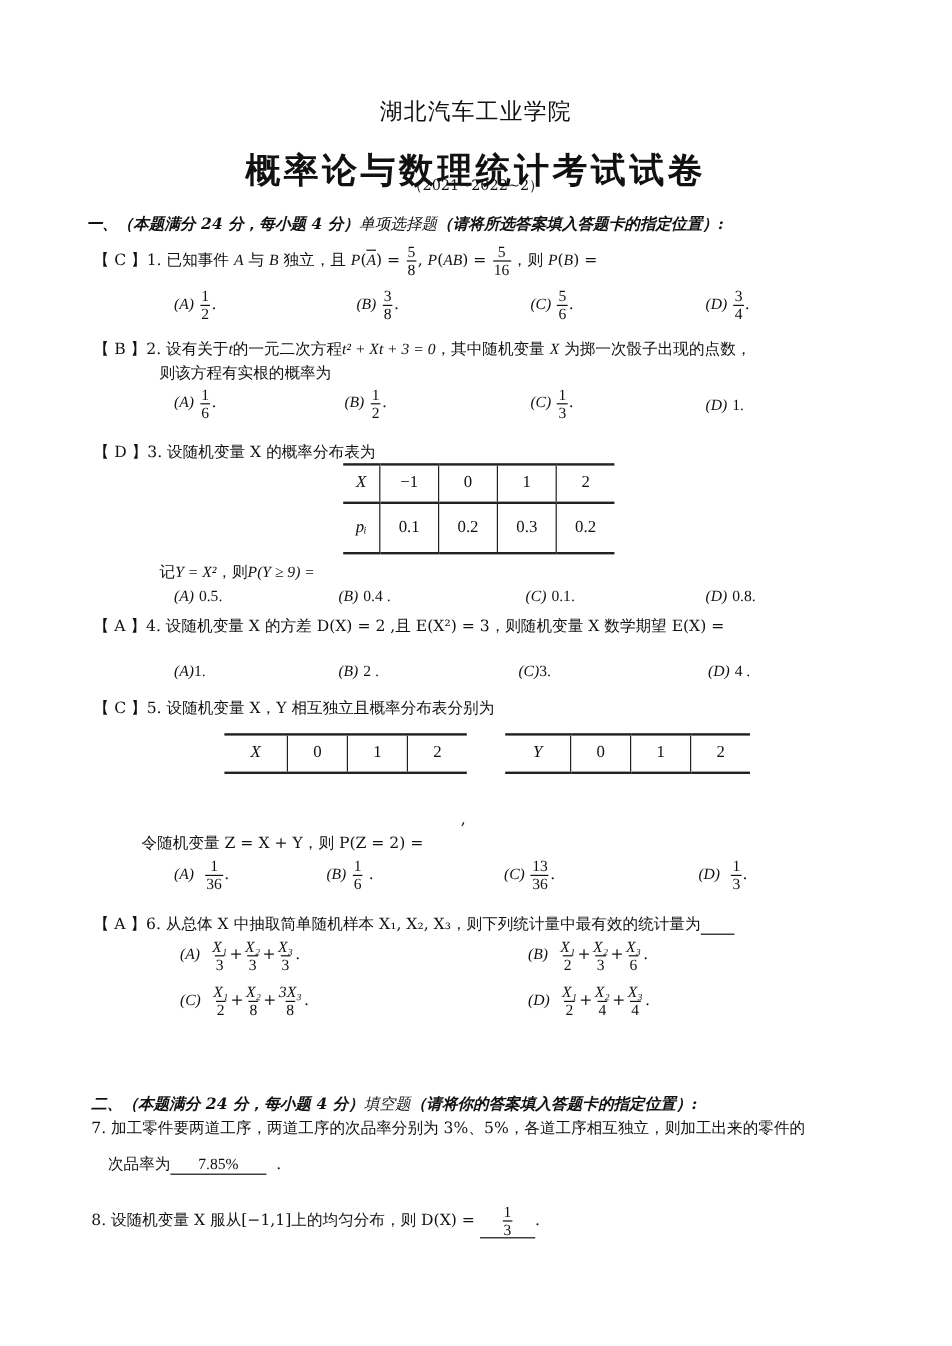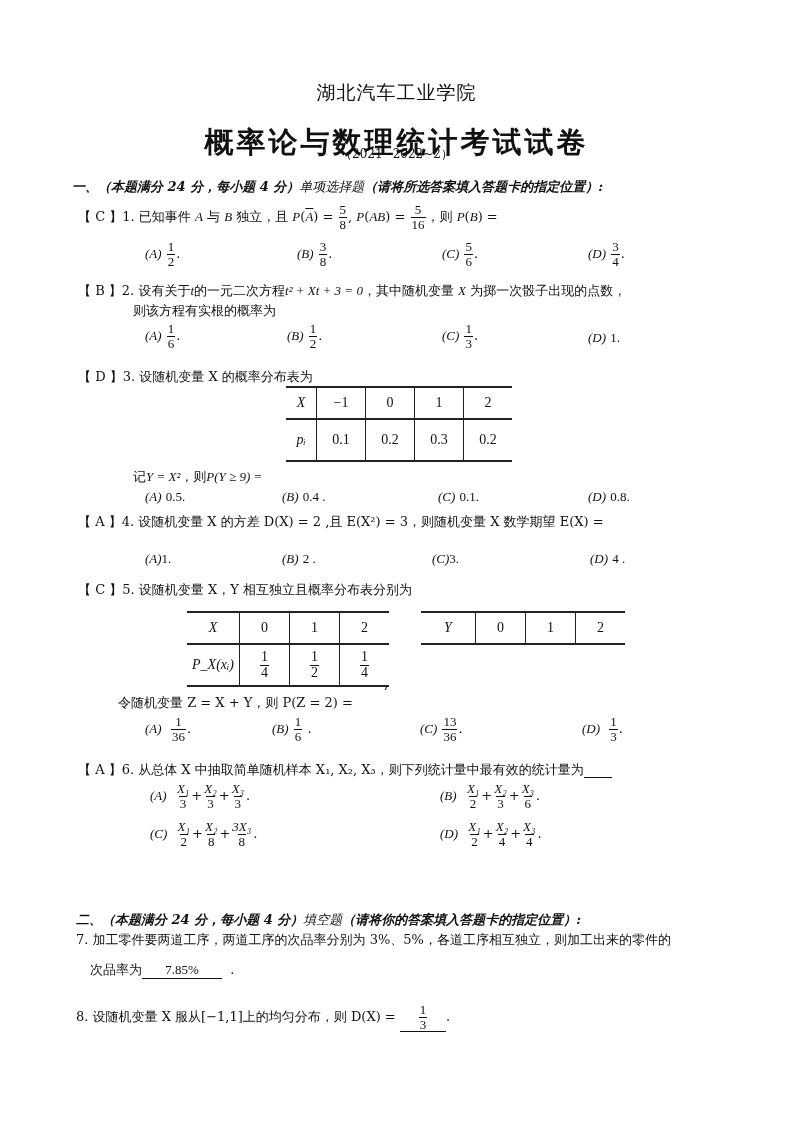--- a/index.html
+++ b/index.html
@@ -130,35 +130,20 @@
   <span>设随机变量 X，Y 相互独立且概率分布表分别为</span>
 </div>
 <table class="dist abs" style="top:611px;left:187px;">
   <tbody>
       <tr style="height:32px;">
     <td style="width:50px;" class="m">X</td>
     <td style="width:47px;">0</td>
     <td style="width:47px;">1</td>
     <td style="width:47px;">2</td>
   </tr>
-  <tr style="height:42px;">
-    <td class="m">P_X(xᵢ)</td>
-    <td><span class="fr">
-            <span class="num">1</span>
-            <span class="den">4</span>
-          </span></td>
-    <td><span class="fr">
-            <span class="num">1</span>
-            <span class="den">2</span>
-          </span></td>
-    <td><span class="fr">
-            <span class="num">1</span>
-            <span class="den">4</span>
-          </span></td>
-  </tr>
 </tbody>
   </table>
 <div class="abs q" style="top:676px;left:384px;">,</div>
 <table class="dist abs" style="top:611px;left:421px;">
   <tbody>
       <tr style="height:32px;">
     <td style="width:52px;" class="m">Y</td>
     <td style="width:47px;">0</td>
     <td style="width:47px;">1</td>
     <td style="width:47px;">2</td>

